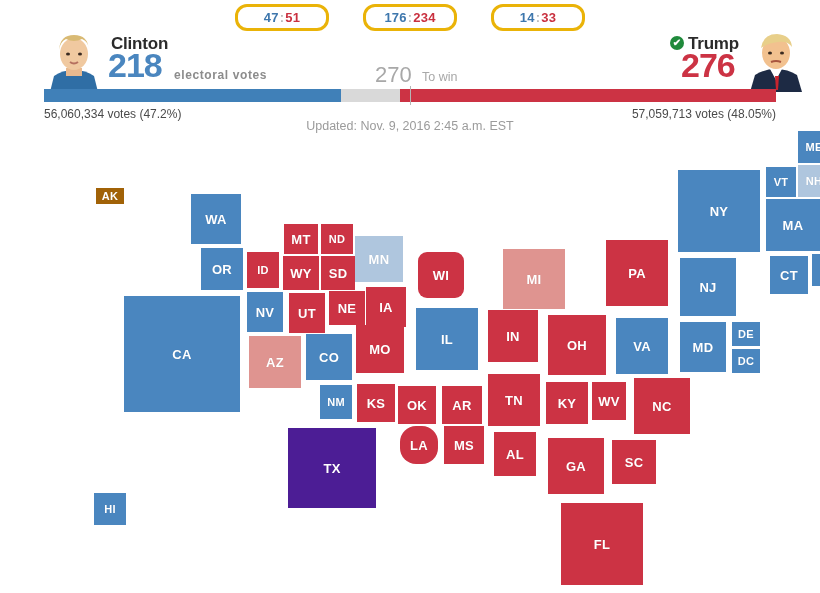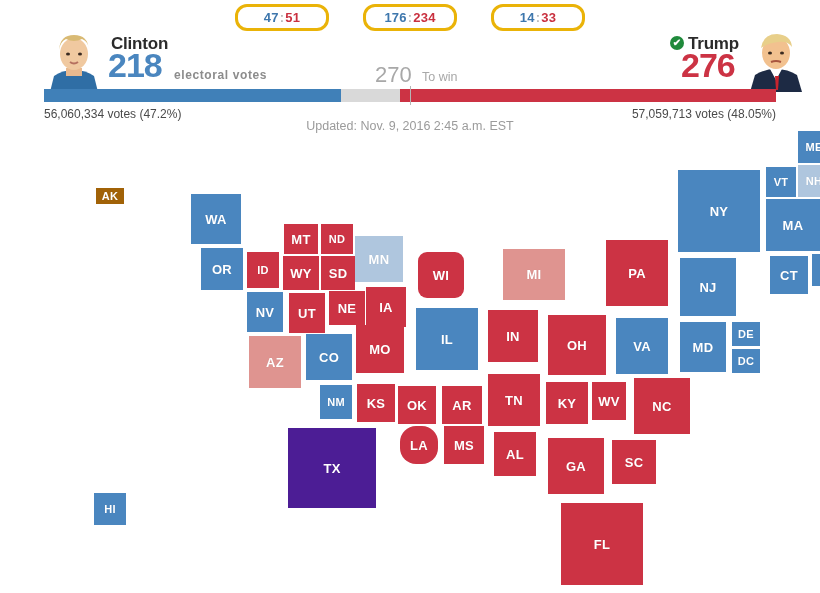--- a/index.html
+++ b/index.html
@@ -209,20 +209,23 @@
     </div>
     <div class="state sm" style="left: 50px; top: 493px; width: 32px; height: 32px; background: rgb(74, 134, 191);">
       <span>HI</span>
     </div>
     <div class="state" style="left: 147px; top: 194px; width: 50px; height: 50px; background: rgb(74, 134, 191);">
       <span>WA</span>
     </div>
     <div class="state" style="left: 157px; top: 248px; width: 42px; height: 42px; background: rgb(74, 134, 191);">
       <span>OR</span>
     </div>
+    <div class="state" style="left: 80px; top: 296px; width: 116px; height: 116px; background: rgb(74, 134, 191);">
+      <span>CA</span>
+    </div>
     <div class="state sm" style="left: 203px; top: 252px; width: 32px; height: 36px; background: rgb(204, 51, 68);">
       <span>ID</span>
     </div>
     <div class="state" style="left: 203px; top: 292px; width: 36px; height: 40px; background: rgb(74, 134, 191);">
       <span>NV</span>
     </div>
     <div class="state" style="left: 205px; top: 336px; width: 52px; height: 52px; background: rgb(223, 148, 144);">
       <span>AZ</span>
     </div>
     <div class="state" style="left: 240px; top: 224px; width: 34px; height: 30px; background: rgb(204, 51, 68);">
@@ -284,21 +287,21 @@
     </div>
     <div class="state" style="left: 444px; top: 310px; width: 50px; height: 52px; background: rgb(204, 51, 68);">
       <span>IN</span>
     </div>
     <div class="state" style="left: 444px; top: 374px; width: 52px; height: 52px; background: rgb(204, 51, 68);">
       <span>TN</span>
     </div>
     <div class="state" style="left: 450px; top: 432px; width: 42px; height: 44px; background: rgb(204, 51, 68);">
       <span>AL</span>
     </div>
-    <div class="state" style="left: 459px; top: 249px; width: 62px; height: 51px; background: rgb(223, 148, 144); justify-content: center;">
+    <div class="state" style="left: 459px; top: 249px; width: 62px; height: 60px; background: rgb(223, 148, 144); justify-content: center;">
       <span>MI</span>
     </div>
     <div class="state" style="left: 504px; top: 315px; width: 58px; height: 60px; background: rgb(204, 51, 68);">
       <span>OH</span>
     </div>
     <div class="state" style="left: 502px; top: 382px; width: 42px; height: 42px; background: rgb(204, 51, 68);">
       <span>KY</span>
     </div>
     <div class="state" style="left: 504px; top: 438px; width: 56px; height: 56px; background: rgb(204, 51, 68);">
       <span>GA</span>

